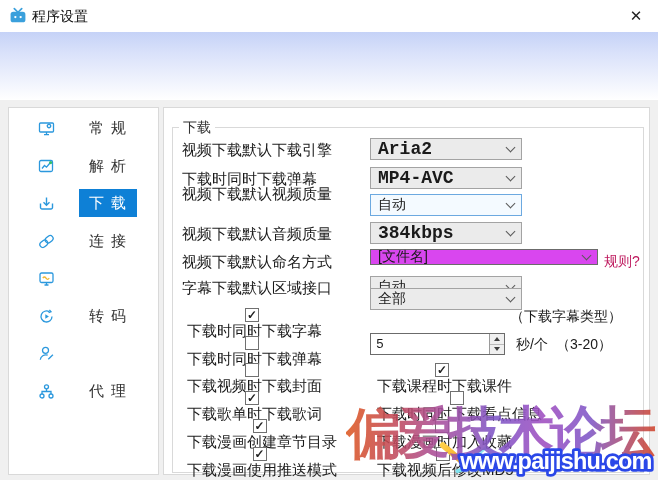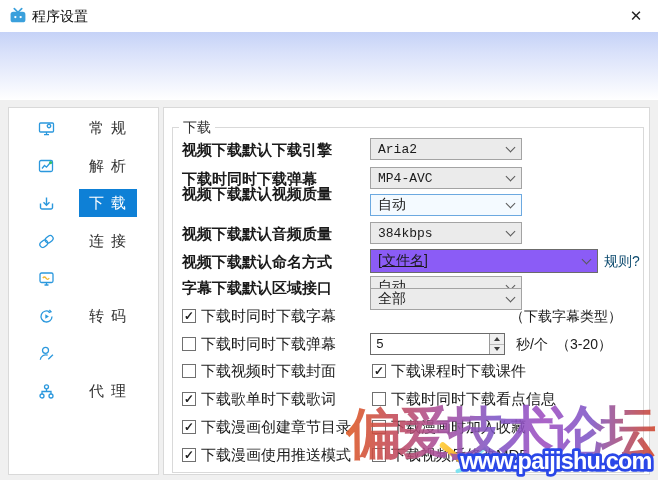--- a/index.html
+++ b/index.html
@@ -26,50 +26,50 @@
   .side-item { position:absolute; left:38px; height:28px; display:flex; align-items:center; cursor:pointer;gap:17px; }
   .side-item svg { width:17px; height:17px; flex:none; }
   .tabbox { margin-left:7px; width:58px; height:28px; display:flex; align-items:center; justify-content:center;
             font-size:15px; letter-spacing:7px; padding-left:6px; color:#333; }
   .tabbox.on { background:#0e80d6; color:#fff; }
 
   
   .groupbox { position:absolute; left:172px; top:127px; width:472px; height:346px; border:1px solid #d9d9d9; }
   .legend { position:absolute; top:-9px; left:6px; background:#fff; padding:0 4px; font-size:14px; color:#333; }
 
-  .flabel { position:absolute; font-size:15px; color:#1a1a1a; white-space:nowrap;font-weight:bold; }
+  .flabel { position:absolute; font-size:15px; color:#1a1a1a; white-space:nowrap; }
 
   
   .combo { position:absolute; left:370px; width:152px; height:22px; background:#ebebeb; border:1px solid #a3a3a3;
            display:flex; align-items:center; justify-content:space-between; padding:0 7px; cursor:pointer; }
   .combo.on { border-color:#6ca9e0; background:#f4faff; }
-  .combo.edit { background:#8b5cf6; border-color:#6b6b6b; height:24px;text-decoration:underline; }
+  .combo.edit { background:#d946ef; border-color:#6b6b6b; height:16px; }
   .cval { font-size:14px; white-space:nowrap; }
-  .mono { font-family:"Liberation Mono", monospace; font-size:13px; }
+  .mono { font-family:"Liberation Mono", monospace; font-size:18px;font-weight:bold; }
   .chev { width:7px; height:7px; border-right:1.4px solid #5a5a5a; border-bottom:1.4px solid #5a5a5a;
           transform:rotate(45deg); margin-top:-4px; flex:none; }
 
   
-  .cbrow { position:absolute; height:16px; display:flex; align-items:center; cursor:pointer; }
+  .cbrow { position:absolute; height:16px; display:flex; align-items:center; cursor:pointer;flex-direction:column; }
   .cb { width:14px; height:14px; border:1px solid #707070; background:#fff; flex:none;
         display:flex; align-items:center; justify-content:center; }
   .cb.on::after { content:"✓"; font-size:12px; font-weight:bold; color:#222; line-height:1; }
   .cbl { margin-left:5px; font-size:15px; white-space:nowrap; }
 
   
   .spin { position:absolute; left:370px; width:135px; height:22px; background:#fff; border:1px solid #6b6b6b; display:flex; }
   .spin .val { flex:1; font-family:"Liberation Mono", monospace; font-size:13px; padding:3px 0 0 5px; }
   .spin .btns { width:15px; border-left:1px solid #9a9a9a; display:flex; flex-direction:column; }
   .spin .sbtn { flex:1; background:#f0f0f0; display:flex; align-items:center; justify-content:center; cursor:pointer; }
   .spin .sbtn:first-child { border-bottom:1px solid #bbb; }
   .tri-up { width:0; height:0; border-left:3.5px solid transparent; border-right:3.5px solid transparent; border-bottom:4px solid #404040; }
   .tri-down { width:0; height:0; border-left:3.5px solid transparent; border-right:3.5px solid transparent; border-top:4px solid #404040; }
 
   .note { position:absolute; font-size:14px; color:#1a1a1a; white-space:nowrap; }
-  .link { position:absolute; font-size:14px; color:#0c4a6e; cursor:pointer; white-space:nowrap; }
+  .link { position:absolute; font-size:14px; color:#be185d; cursor:pointer; white-space:nowrap; }
 
   
   .wm-big { position:absolute; left:346px; top:400px; width:318px; font-size:55px; line-height:64px; font-weight:900;
             letter-spacing:-4px; white-space:nowrap; transform:rotate(-0.5deg); opacity:.88; z-index:50;
             background:linear-gradient(95deg,#e05a1e 0%,#c64a52 14%,#a84f9e 30%,#7e57c8 47%,#a04ec0 62%,#7e57c8 76%,#d0452e 96%);
             -webkit-background-clip:text; background-clip:text; color:transparent; }
   .wm-url { position:absolute; left:453px; top:444px; z-index:60; }
   .doodle { position:absolute; z-index:45; border-radius:3px; }
   .d1 { left:437px; top:450px; width:30px; height:6px; transform:rotate(40deg); background:linear-gradient(90deg,#ffd24a,#f5a623); }
   .d2 { left:455px; top:466px; width:24px; height:4px; transform:rotate(-18deg); background:#7fe3f0; }

